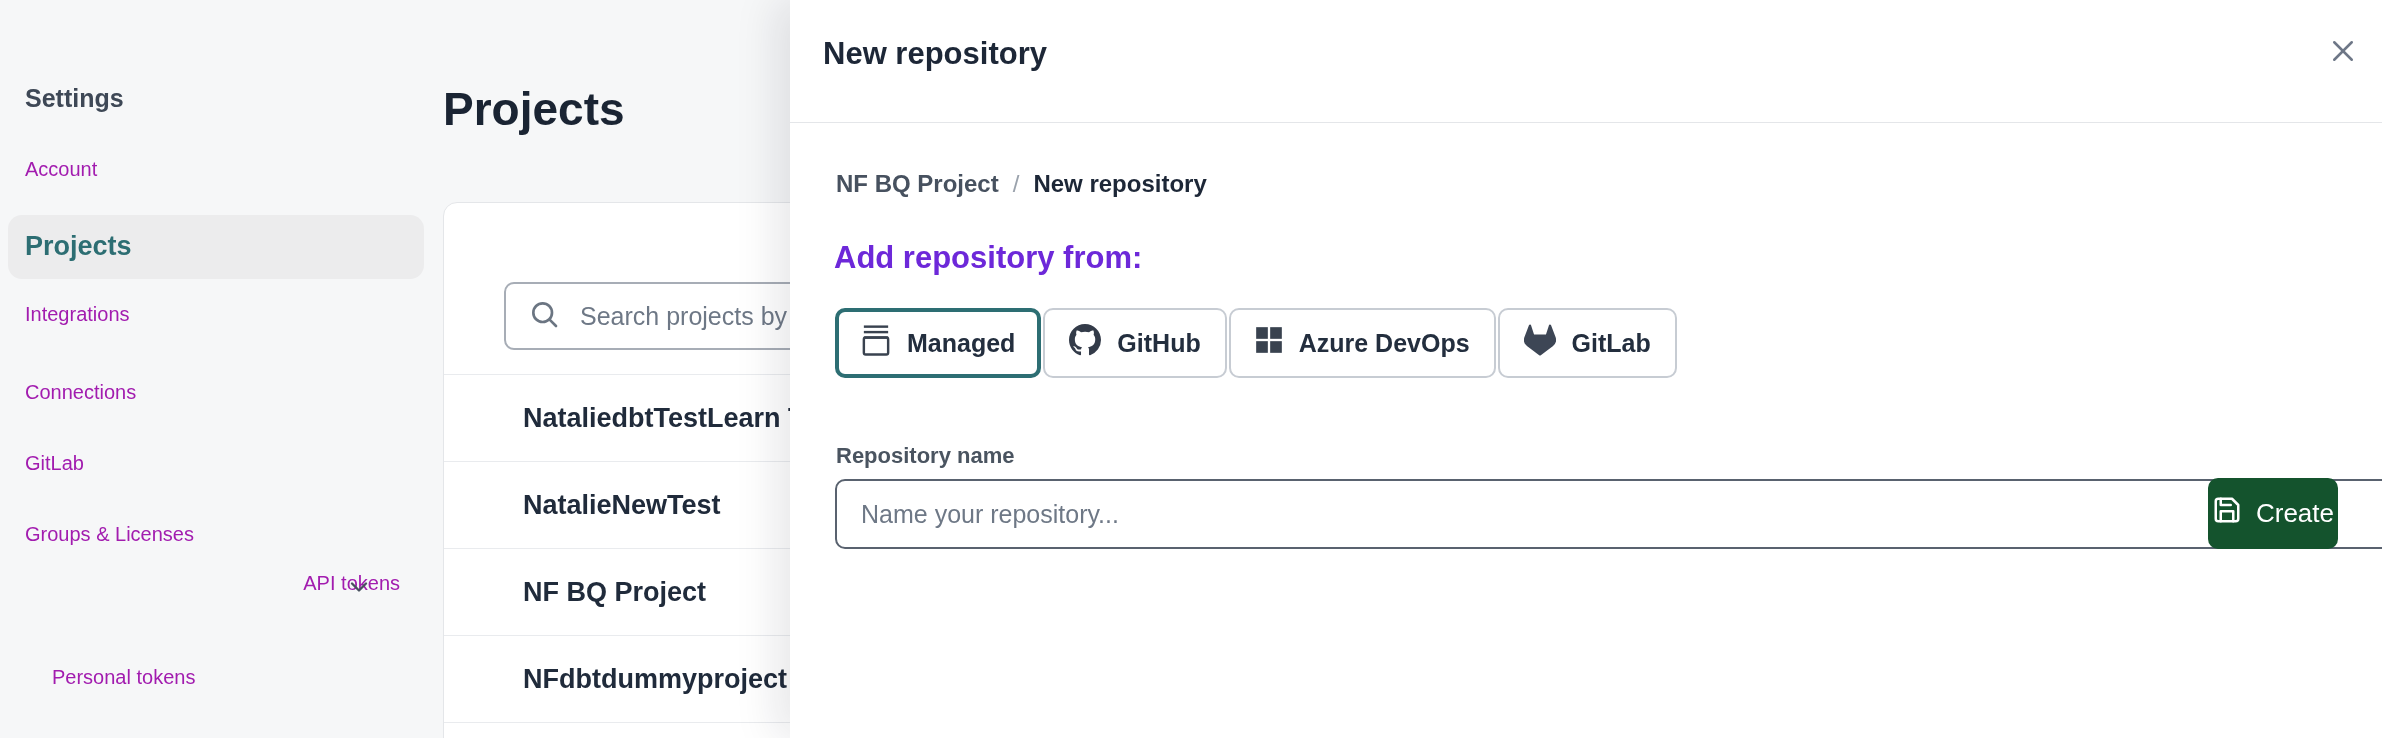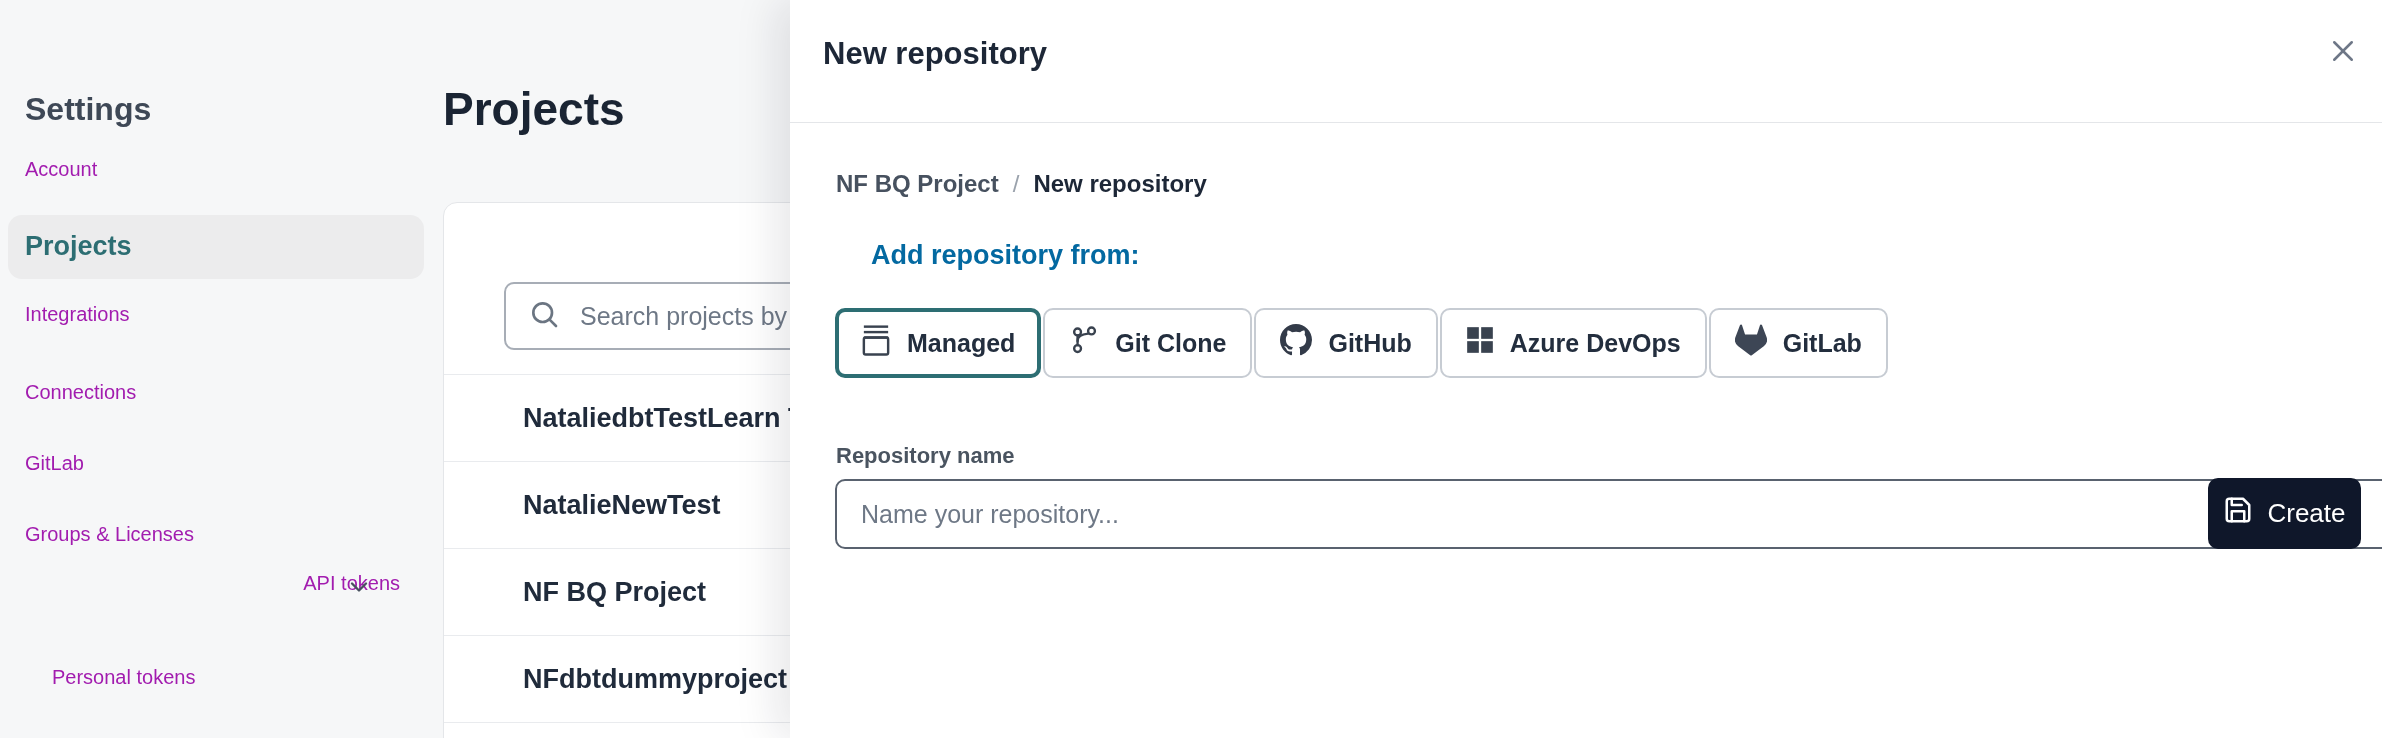--- a/index.html
+++ b/index.html
@@ -6,21 +6,21 @@
   html,body { width:2382px; height:738px; }
   body {
     position:relative; overflow:hidden;
     background:#F6F7F8;
     font-family:"Liberation Sans","DejaVu Sans",sans-serif;
     color:#49525F;
   }
 
   
   .sidebar { position:absolute; left:0; top:0; width:443px; height:738px; }
-  .sidebar-title { position:absolute; left:25px; top:84px; font-size:32px; font-weight:700; color:#3E4856;margin-top:7px; }
+  .sidebar-title { position:absolute; left:25px; top:84px; font-size:25px; font-weight:700; color:#3E4856; }
   .nav-item { position:absolute; left:25px; font-size:20px; color:#a21caf; cursor:pointer; white-space:nowrap; }
   .active-pill { position:absolute; left:8px; top:215px; width:416px; height:64px; background:#ECECED; border-radius:14px; cursor:pointer; }
   .active-pill .pill-label { position:absolute; left:17px; top:16px; font-size:27px; font-weight:700; color:#2D6E73; }
   .nav-chevron { position:absolute; left:320px; top:1px; }
 
   
   .main-title { position:absolute; left:443px; top:82px; font-size:46px; font-weight:700; color:#1A2433; }
   .card {
     position:absolute; left:443px; top:202px; width:1880px; height:600px;
     background:#FFFFFF; border:1px solid #E4E6E9; border-radius:14px;
@@ -51,42 +51,42 @@
   .modal-header { position:relative; height:123px; border-bottom:1px solid #E4E6E9; }
   .modal-title { position:absolute; left:33px; top:36px; font-size:31px; font-weight:700; color:#1D2737; }
   .modal-close {
     position:absolute; right:18px; top:30px; width:42px; height:42px;
     display:flex; align-items:center; justify-content:center; cursor:pointer; background:none; border:none;
   }
   .breadcrumb { position:absolute; left:46px; top:170px; font-size:24px; display:flex; gap:14px; align-items:baseline; white-space:nowrap; }
   .breadcrumb .bc-parent { color:#47515F; font-weight:700; cursor:pointer; }
   .breadcrumb .bc-sep { color:#9AA2AC; }
   .breadcrumb .bc-current { color:#1D2737; font-weight:700; }
-  .modal-heading { position:absolute; left:44px; top:240px; font-size:27px; font-weight:700; color:#0369a1;margin-left:37px; }
+  .modal-heading { position:absolute; left:44px; top:240px; font-size:31px; font-weight:700; color:#6d28d9; }
 
   .source-row { position:absolute; left:45px; top:308px; display:flex; gap:2px; }
   .source-btn {
     height:70px; background:#fff; border:2px solid #C7CCD3; border-radius:10px;
     display:flex; align-items:center; gap:16px; padding:0 24px;
     font-size:25px; font-weight:700; color:#232E3E; cursor:pointer;
     font-family:inherit; white-space:nowrap;
   }
   .source-btn.selected { border:4px solid #2D6E73; padding:0 22px; }
   .source-btn svg { flex:none; }
 
   .field-label { position:absolute; left:46px; top:443px; font-size:22px; font-weight:700; color:#4A5460; }
   .repo-name-input {
     position:absolute; left:45px; top:479px; width:1598px; height:70px;
     border:2px solid #59626F; border-radius:10px; background:#fff;
     padding:12px 24px; font-size:25px; color:#202B3B; outline:none; font-family:inherit;
   }
   .repo-name-input::placeholder { color:#6E7886; }
   .create-btn {
-    position:absolute; left:1418px; top:478px; width:153px; height:71px;
-    background:#0f172a; border:none; border-radius:10px; cursor:pointer;
+    position:absolute; left:1418px; top:478px; width:130px; height:71px;
+    background:#14532d; border:none; border-radius:10px; cursor:pointer;
     display:flex; align-items:center; justify-content:center; gap:14px;
     color:#FFFFFF; font-size:26px; font-family:inherit;
   }
   .modal-note { position:absolute; left:34px; top:556px; font-size:25px; color:#5A6472; white-space:nowrap; }
 </style>
 </head>
 <body>
 
 <aside class="sidebar">
   <div class="sidebar-title">Settings</div>
@@ -162,32 +162,20 @@
         <svg width="30" height="34" viewBox="0 0 24 28" fill="none" stroke="#39424F" stroke-width="2" stroke-linejoin="round">
           <line x1="2" y1="3" x2="22" y2="3"></line>
             <line x1="2" y1="7.5" x2="22" y2="7.5"></line>
             <line x1="2" y1="12" x2="22" y2="12"></line>
           <rect x="2" y="12" width="20" height="14" rx="1.5"></rect>
         </svg>
       </span>
       <span>Managed</span>
     </button>
 
-    <button class="source-btn">
-      <span>
-        <svg width="30" height="30" viewBox="0 0 28 28" fill="none" stroke="#39424F" stroke-width="2.2" stroke-linecap="round">
-          <circle cx="8" cy="6.5" r="3.2"></circle>
-            <circle cx="21" cy="5.5" r="3.2"></circle>
-            <circle cx="8" cy="22" r="3.2"></circle>
-          <path d="M8 9.7 v9.1"></path>
-            <path d="M8 15 c0-4.5 5-6.5 9.8-6.9"></path>
-        </svg>
-      </span>
-      <span>Git Clone</span>
-    </button>
 
     <button class="source-btn">
       <span>
         <svg width="32" height="32" viewBox="0 0 16 16" fill="#333B49">
           <path d="M8 0C3.58 0 0 3.58 0 8c0 3.54 2.29 6.53 5.47 7.59.4.07.55-.17.55-.38 0-.19-.01-.82-.01-1.49-2.01.37-2.53-.49-2.69-.94-.09-.23-.48-.94-.82-1.13-.28-.15-.68-.52-.01-.53.63-.01 1.08.58 1.23.82.72 1.21 1.87.87 2.33.66.07-.52.28-.87.51-1.07-1.78-.2-3.64-.89-3.64-3.95 0-.87.31-1.59.82-2.15-.08-.2-.36-1.02.08-2.12 0 0 .67-.21 2.2.82.64-.18 1.32-.27 2-.27s1.36.09 2 .27c1.53-1.04 2.2-.82 2.2-.82.44 1.1.16 1.92.08 2.12.51.56.82 1.27.82 2.15 0 3.07-1.87 3.75-3.65 3.95.29.25.54.73.54 1.48 0 1.07-.01 1.93-.01 2.2 0 .21.15.46.55.38A8.01 8.01 0 0 0 16 8c0-4.42-3.58-8-8-8z"></path>
         </svg>
       </span>
       <span>GitHub</span>
     </button>
 

